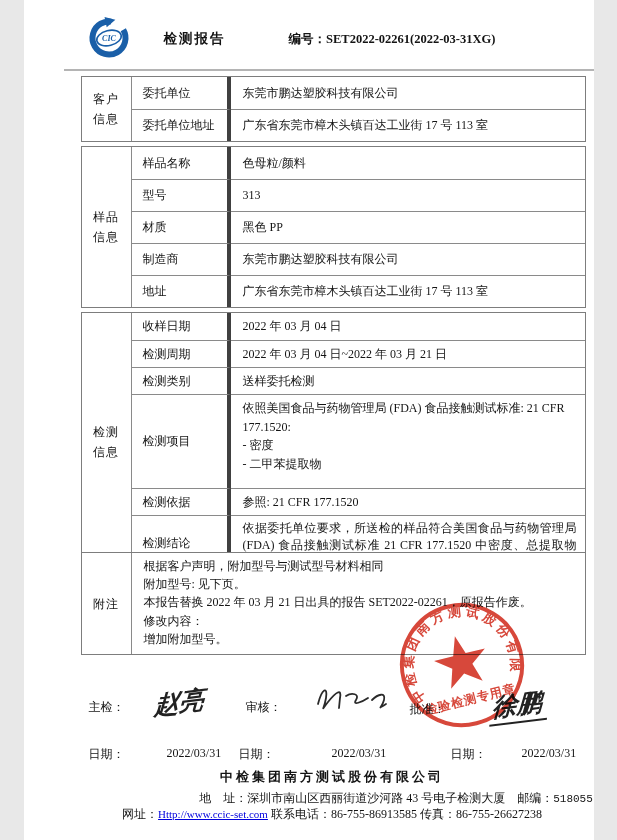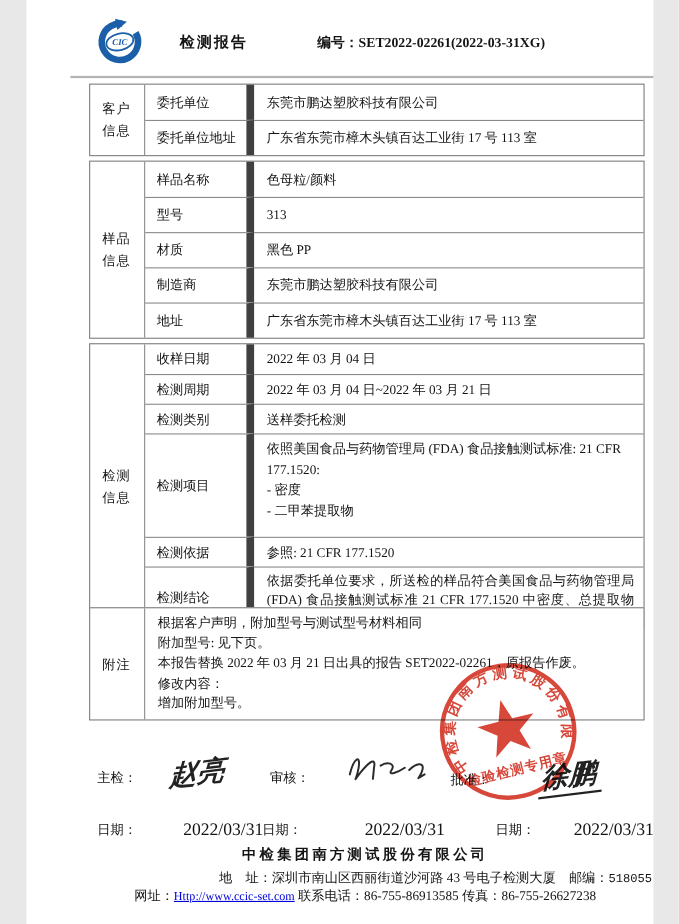--- a/index.html
+++ b/index.html
@@ -9,38 +9,38 @@
   
   .hdr-logo { position:absolute; left:62px; top:16px; width:46px; height:44px; }
   .hdr-title { position:absolute; left:140px; top:30px; font-size:13.5px; font-weight:bold; letter-spacing:2px; }
   .hdr-no { position:absolute; left:237px; top:31px; font-size:12.5px; font-weight:bold; white-space:nowrap;padding-left:28px; }
   .hdr-page { position:absolute; left:468px; top:31px; font-size:12.5px; font-weight:bold; letter-spacing:1.5px; white-space:nowrap;margin-top:44px; }
   .hdr-rule { position:absolute; left:40px; top:69px; width:543px; height:2px; background:#b4b4b4; }
 
   
   .blk { position:absolute; left:57px; width:505px; border:1px solid #7d7d7d; display:grid; font-size:12px; background:#fff; }
   .blk .sec { grid-column:1; grid-row:1 / -1; border-right:1px solid #8a8a8a; display:flex; flex-direction:column; align-items:center; justify-content:center; line-height:20px; letter-spacing:1px; }
-  .blk .lab { border-right:7px solid #404040; display:flex; align-items:center; padding-left:11px; }
+  .blk .lab { border-right:4px solid #404040; display:flex; align-items:center; padding-left:11px; }
   .blk .val { display:flex; align-items:center; padding-left:12px; padding-right:8px; }
   .blk .bt  { border-top:1px solid #8a8a8a; }
   .blk .multi { display:block; padding:4px 12px;font-family:Liberation Serif, serif; }
   .blk .multi div { line-height:18.5px; }
   .just { text-align:justify; line-height:16.8px !important; padding-top:4px !important; padding-bottom:4px !important; align-items:flex-start !important; display:block !important; }
   #blk-customer { top:76px;  grid-template-columns:50px 99px 1fr; grid-template-rows:32px 32px; }
   #blk-sample   { top:146px; grid-template-columns:50px 99px 1fr; grid-template-rows:32px 32px 32px 32px 32px; }
   #blk-test     { top:312px; grid-template-columns:50px 99px 1fr; grid-template-rows:27px 27px 27px 94px 27px 56px; }
   #blk-notes    { top:552px; grid-template-columns:50px 1fr; }
   #blk-notes .notes-body { padding:4px 12px 6px 12px; }
   #blk-notes .notes-body div { line-height:18.2px; }
 
   
   .sig-label { position:absolute; font-size:12px; white-space:nowrap; }
   .sig-name { position:absolute; font-size:25px; font-style:italic; font-weight:bold; color:#222; transform:rotate(-7deg) skewX(-10deg); white-space:nowrap; }
   .sig-underline { border-bottom:2px solid #222; padding:0 6px 0 2px; }
-  .date-val { position:absolute; font-size:16px; white-space:nowrap; }
+  .date-val { position:absolute; font-size:12px; white-space:nowrap; }
 
   
   .stamp { position:absolute; left:374px; top:601px; width:128px; height:128px; transform:rotate(-14deg); mix-blend-mode:multiply; opacity:.93; z-index:5; pointer-events:none; }
 
   
   .ftr-company { position:absolute; left:0; top:768px; width:617px; text-align:center; font-size:13px; font-weight:bold; letter-spacing:3px; }
   .ftr-line1 { position:absolute; left:16px; top:790px; width:617px; text-align:center; font-size:12px; white-space:nowrap;margin-left:48px; }
   .ftr-line2 { position:absolute; left:0; top:806px; width:617px; text-align:center; font-size:12px; white-space:nowrap; }
   .ftr-url { font-family:Liberation Serif, serif; font-size:11px; color:#0000dd; text-decoration:underline; }
   .mono { font-family:"Liberation Mono","DejaVu Sans Mono",monospace; font-size:11px; }

